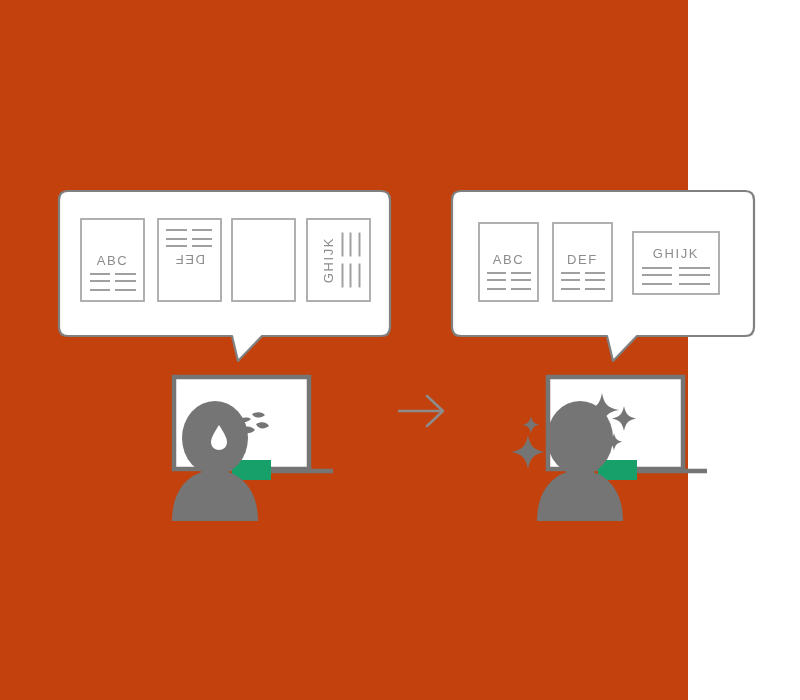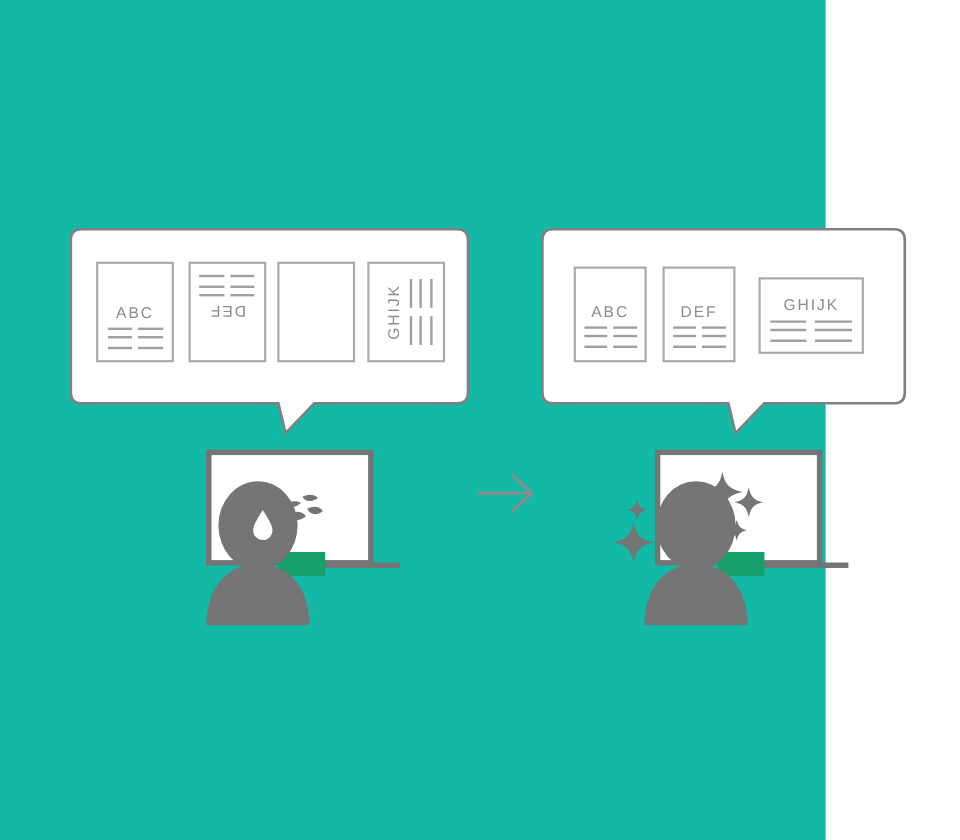--- a/index.html
+++ b/index.html
@@ -10,21 +10,21 @@
   body {
     width: 800px;
     height: 700px;
     font-family: "Liberation Sans", sans-serif;
     overflow: hidden;
   }
   #stage {
     position: relative;
     width: 688px;
     height: 700px;
-    background: #14b8a6;
+    background: #c2410c;
   }
   #scene-svg {
     position: absolute;
     top: 0;
     left: 0;
     width: 800px;
     height: 700px;
     display: block;
   }
   .doc-label {

